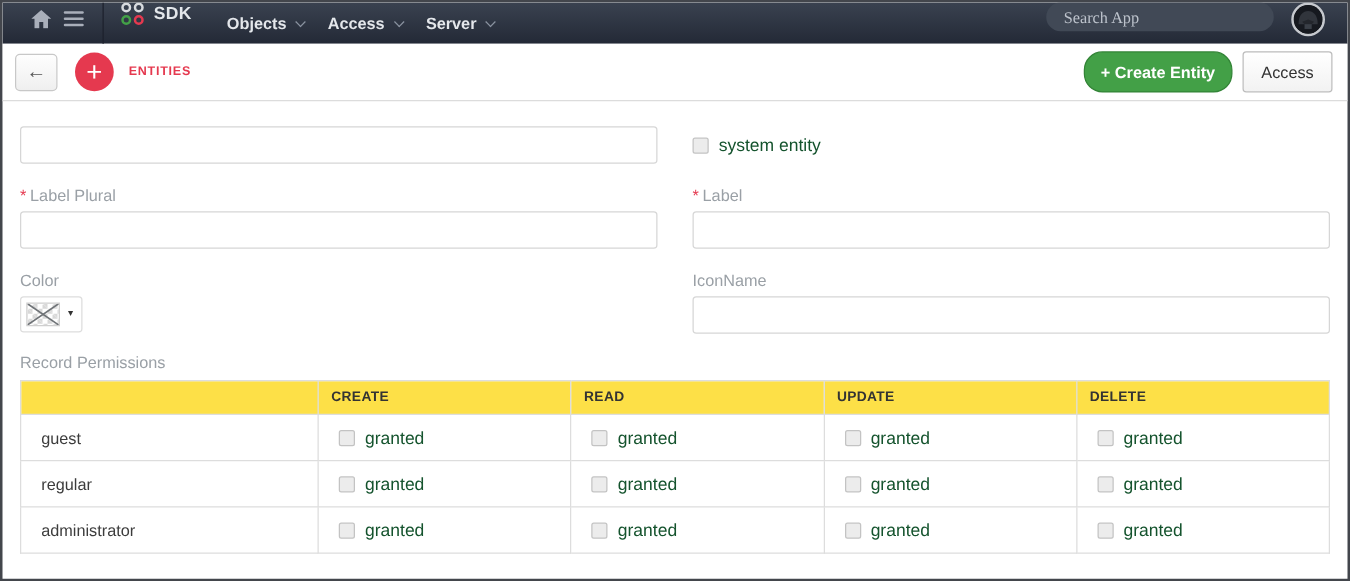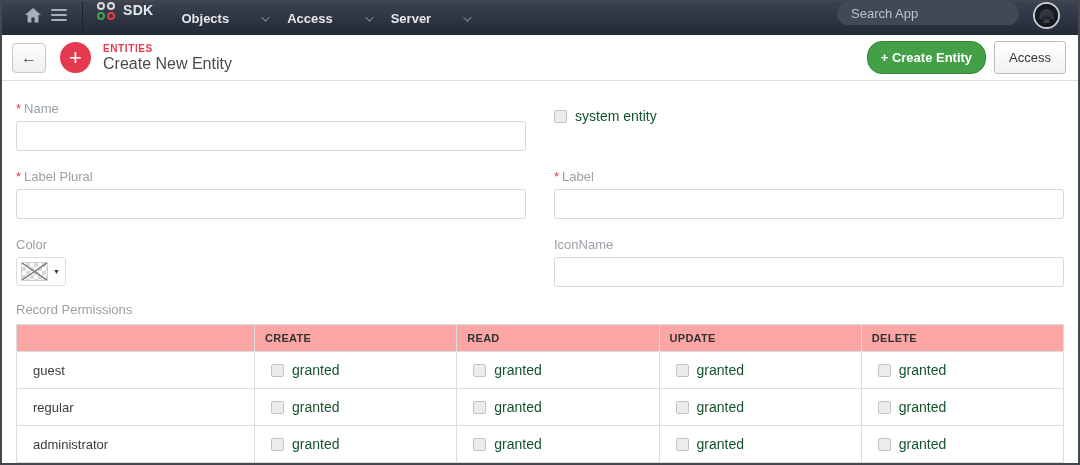--- a/index.html
+++ b/index.html
@@ -21,28 +21,28 @@
   .burger { display:flex; flex-direction:column; gap:3px; }
   .burger span { display:block; width:16px; height:2px; background:#a9afba; border-radius:1px; }
   .nav-divider { width:1px; height:33px; background:#1c212c; margin:0 14px 0 10px; }
   .logo-rings { display:grid; grid-template-columns:9px 9px; grid-template-rows:9px 9px;
     gap:1px; margin-right:7px; }
   .ring { width:8px; height:8px; border-radius:50%; border:2px solid #d7dade; }
   .ring.g { border-color:#43a047; }
   .ring.r { border-color:#e5394f; }
   .brand { font-size:14px; font-weight:bold; letter-spacing:.3px; margin-right:18px; }
   .menu-item { display:flex; align-items:center; font-size:13px; font-weight:bold;
-    color:#e4e7eb; padding:0 10px; cursor:pointer; height:33px;gap:25px; }
+    color:#e4e7eb; padding:0 10px; cursor:pointer; height:33px; }
   .chev { width:6px; height:6px; border-right:1.5px solid #8a93a0; border-bottom:1.5px solid #8a93a0;
     transform:rotate(45deg) translateY(-2px); margin-left:7px; }
   .nav-spacer { flex:1; }
   .search-input {
     width:182px; height:23px; border-radius:12px; border:none; outline:none;
     background:#414956; color:#e5e5e5; font-size:13px; padding:0 14px;
-    font-family:Liberation Sans, sans-serif;
+    font-family:Liberation Serif, serif;
   }
   .search-input::placeholder { color:#bcc2cb; }
   .avatar { width:27px; height:27px; border-radius:50%; margin-left:14px; margin-right:6px;
     border:2px solid #c6c9ce; background:#14171c; overflow:hidden; cursor:pointer; flex:0 0 auto; }
 
   
   .action-bar { height:46px; background:#fff; border-bottom:1px solid #dcdcdc;
     display:flex; align-items:center; padding:0 12px 0 10px; }
   .back-btn { width:34px; height:30px; border:1px solid #c8c8c8; border-radius:4px;
     background:linear-gradient(#fefefe,#efefef); color:#555; font-size:16px;
@@ -82,21 +82,21 @@
       linear-gradient(45deg,#d8d8d8 25%,transparent 25%,transparent 75%,#d8d8d8 75%),
       linear-gradient(45deg,#d8d8d8 25%,#fff 25%,#fff 75%,#d8d8d8 75%);
     background-size:8px 8px; background-position:0 0,4px 4px; }
   .swatch svg { position:absolute; inset:0; width:100%; height:100%; }
   .dd-arrow { font-size:7px; color:#333; margin-left:5px; }
 
   
   .section-label { font-size:13px; color:#9aa0a6; margin-top:15px; }
   table.perm { width:100%; border-collapse:collapse; margin-top:7px; table-layout:fixed; }
   table.perm th, table.perm td { border:1px solid #ddd; text-align:left; }
-  table.perm th { background:#fca5a5; font-size:11px; color:#333; font-weight:bold;
+  table.perm th { background:#fde047; font-size:11px; color:#333; font-weight:bold;
     letter-spacing:.3px; padding:7px 10px; }
   table.perm th.rowhead-col { width:238px; }
   table.perm td { padding:10px 16px; font-size:13px; color:#3c3c3c; background:#fff; }
   .cell-granted { display:flex; align-items:center; cursor:pointer; }
 </style>
 </head>
 <body>
 
 <div class="page">
 
@@ -143,34 +143,30 @@
         <rect x="9" y="16" width="6" height="4" fill="#3a3f47"></rect>
       </svg>
     </div>
   </div>
 
   <div class="action-bar">
     <div class="back-btn">←</div>
     <div class="entity-badge">+</div>
     <div class="title-block">
       <span class="category">ENTITIES</span>
-      <span class="page-title">Create New Entity</span>
     </div>
     <div class="bar-spacer"></div>
     <button class="btn-create">+ Create Entity</button>
     <button class="btn-cancel">Access</button>
   </div>
 
   <div class="content">
     <div class="form-grid">
 
       <div class="field">
-        <div class="field-label">
-          <span class="req">*</span><span>Name</span>
-        </div>
         <input class="text-input" type="text" style="">
       </div>
 
       <div class="field">
         <div class="checkbox-row">
           <span class="cb"></span>
           <span class="cb-label">system entity</span>
         </div>
       </div>
 

